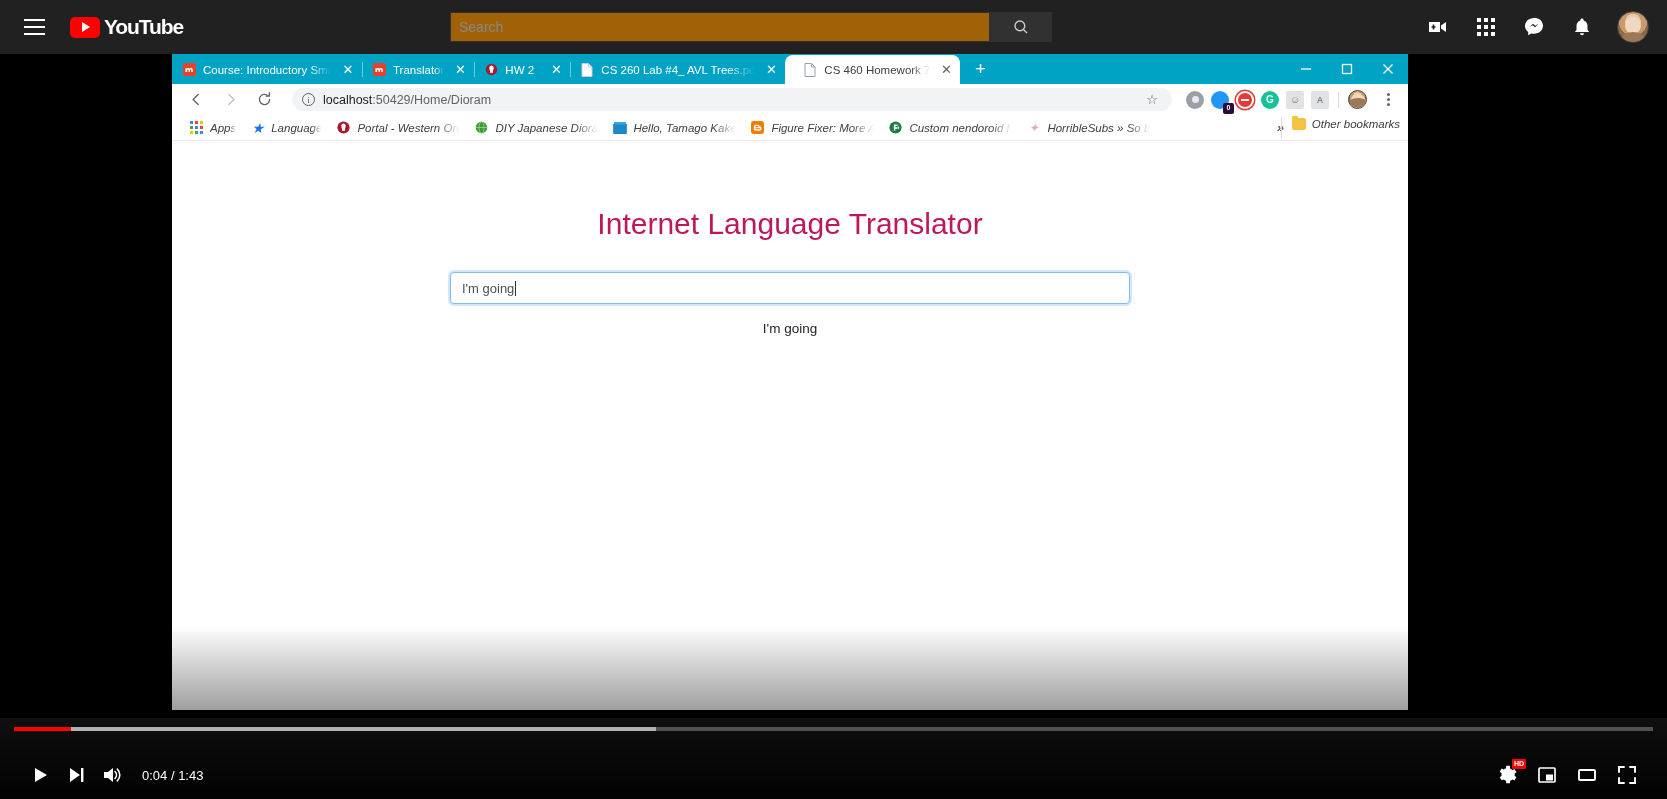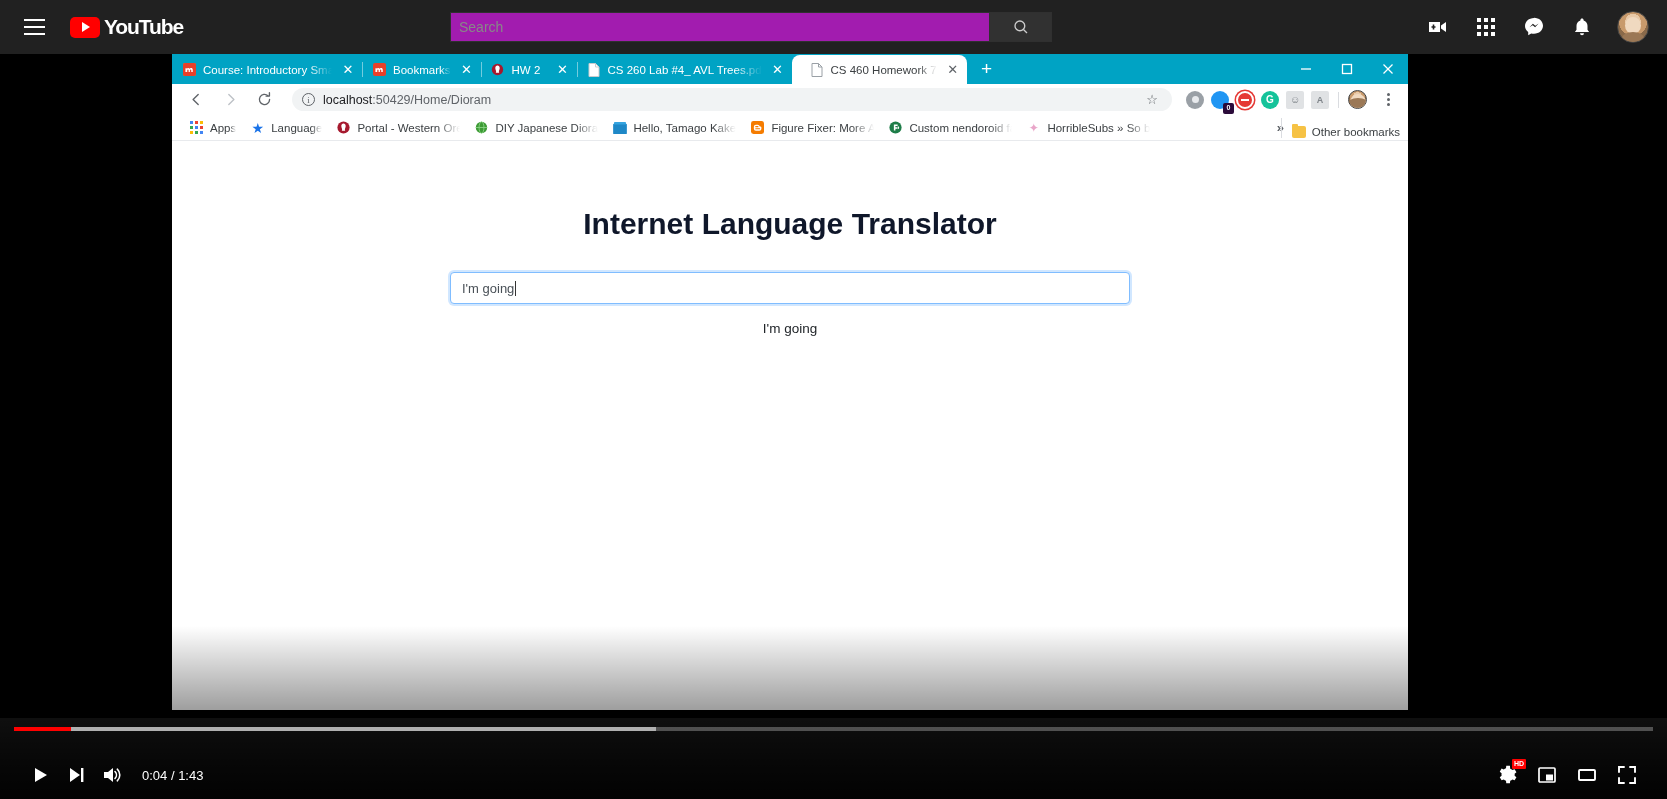--- a/index.html
+++ b/index.html
@@ -38,21 +38,21 @@
     color: #fff; font-size: 21px; font-weight: bold;
     letter-spacing: -1.1px; margin-left: 4px;
     font-family: "Liberation Sans", sans-serif;
   }
   .yt-search-wrap {
     position: absolute; left: 450px; top: 12px;
     display: flex; align-items: center;
   }
   .yt-search-input {
     width: 540px; height: 30px;
-    background: #a21caf; border: 1px solid #303030;
+    background: #a16207; border: 1px solid #303030;
     color: #fff; font-size: 14px; padding: 0 8px;
     font-family: "Liberation Sans", sans-serif;
   }
   .yt-search-input::placeholder { color: #888; }
   .yt-search-btn {
     width: 62px; height: 30px; background: #313131;
     border: 1px solid #303030; border-left: none;
     display: flex; align-items: center; justify-content: center;
     cursor: pointer;
   }
@@ -188,21 +188,21 @@
   .ext-sep { width: 1px; height: 16px; background: #dadce0; margin: 0 2px; }
   .kebab {
     width: 20px; display: flex; flex-direction: column; align-items: center;
     gap: 2px; cursor: pointer; margin-left: 4px;
   }
   .kebab i { width: 3px; height: 3px; border-radius: 50%; background: #5f6368; display:block; }
 
   
   .bm-bar {
     height: 26px; background: #fff; display: flex; align-items: center;
-    padding: 0 6px 0 10px; border-bottom: 1px solid #e8eaed; position: relative;
+    padding: 0 6px 0 10px; border-bottom: 1px solid #e8eaed; position: relative; font-style: italic;
   }
   .bm {
     display: flex; align-items: center; height: 22px; padding: 0 7px;
     border-radius: 3px; cursor: pointer; flex: 0 0 auto;
   }
   .bm-ico {
     width: 15px; height: 15px; margin-right: 6px; flex: 0 0 15px;
     display: flex; align-items: center; justify-content: center; font-size: 11px;
   }
   .bm-label {
@@ -210,39 +210,39 @@
     max-width: 103px; overflow: hidden;
     font-family: "Liberation Sans", sans-serif;
     mask-image: linear-gradient(to right, #000 78%, transparent 100%);
     -webkit-mask-image: linear-gradient(to right, #000 78%, transparent 100%);
   }
   .bm-overflow {
     position: absolute; right: 124px; font-size: 13px; color: #5f6368;
     cursor: pointer; font-weight: bold;
   }
   .bm-right {
-    position: absolute; right: 8px; display: flex; align-items: flex-end;
+    position: absolute; right: 8px; display: flex; align-items: flex-start;
     border-left: 1px solid #dadce0; padding-left: 10px; height: 20px;
   }
   .folder-ico {
     width: 14px; height: 12px; background: #f6c244; border-radius: 1px 2px 2px 2px;
     margin-right: 6px; position: relative;
   }
   .folder-ico::before {
     content:''; position:absolute; top:-2px; left:0; width:6px; height:3px;
     background:#f6c244; border-radius: 1px 1px 0 0;
   }
 
   
   .page {
     height: 569px; background: #fff; position: relative;
     display: flex; flex-direction: column; align-items: center;
   }
   .page-title {
-    margin-top: 66px; font-size: 30px; color: #0f172a; font-weight: bold;
+    margin-top: 66px; font-size: 30px; color: #be185d; font-weight: normal;
     font-family: "Liberation Sans", sans-serif;
   }
   .trans-input {
     margin-top: 31px; width: 680px; height: 32px;
     border: 1px solid #80bdff; border-radius: 4px;
     box-shadow: 0 0 0 2px rgba(0,123,255,0.18);
     display: flex; align-items: center; padding: 0 11px;
     background: #fff; cursor: text;
   }
   .trans-input-text {
@@ -381,21 +381,21 @@
         <span class="tab-sep"></span>
       </div>
 
       <div class="tab">
         <span class="favicon">
           <svg width="13" height="13" viewBox="0 0 16 16">
               <rect width="16" height="16" rx="2.5" fill="#e8402a"></rect>
               <path d="M3 11V6.4h1.7v.7c.5-.6 1-.8 1.7-.8.8 0 1.3.3 1.6.9.5-.6 1.1-.9 1.9-.9 1.3 0 2.1.8 2.1 2.2V11h-1.8V8.9c0-.7-.3-1-.8-1s-.9.4-.9 1.1V11H6.9V8.9c0-.7-.3-1-.8-1s-.9.4-.9 1.1V11z" fill="#fff"></path>
             </svg>
         </span>
-        <span class="tab-title">Bookmarks</span>
+        <span class="tab-title">Translator</span>
         <span class="tab-close">✕</span>
         <span class="tab-sep"></span>
       </div>
 
       <div class="tab">
         <span class="favicon">
           <svg width="13" height="13" viewBox="0 0 16 16">
               <circle cx="8" cy="8" r="7" fill="#a6192e"></circle>
               <path d="M8 3c1.6 0 2.7 1.3 2.7 3.1 0 2-1 3-1 4.5 0 .9.4 1.4.4 1.4H5.9s.4-.5.4-1.4c0-1.5-1-2.5-1-4.5C5.3 4.3 6.4 3 8 3z" fill="#fff"></path>
             </svg>

